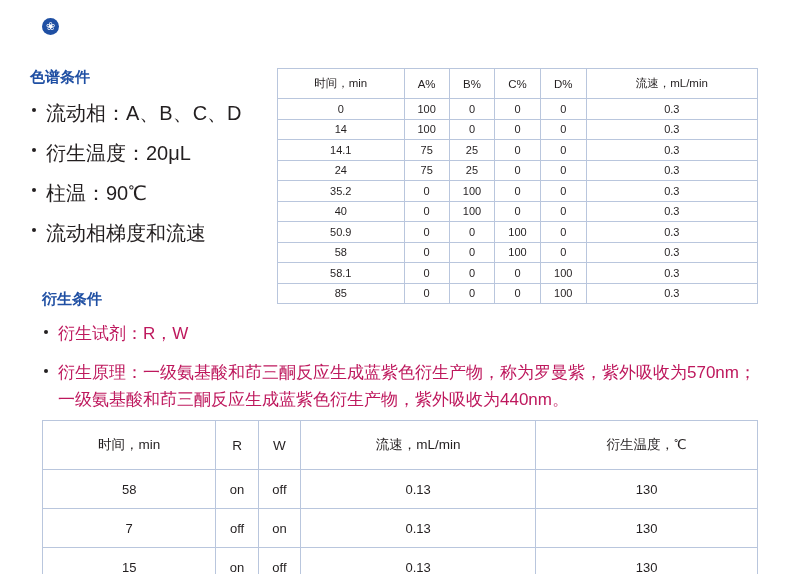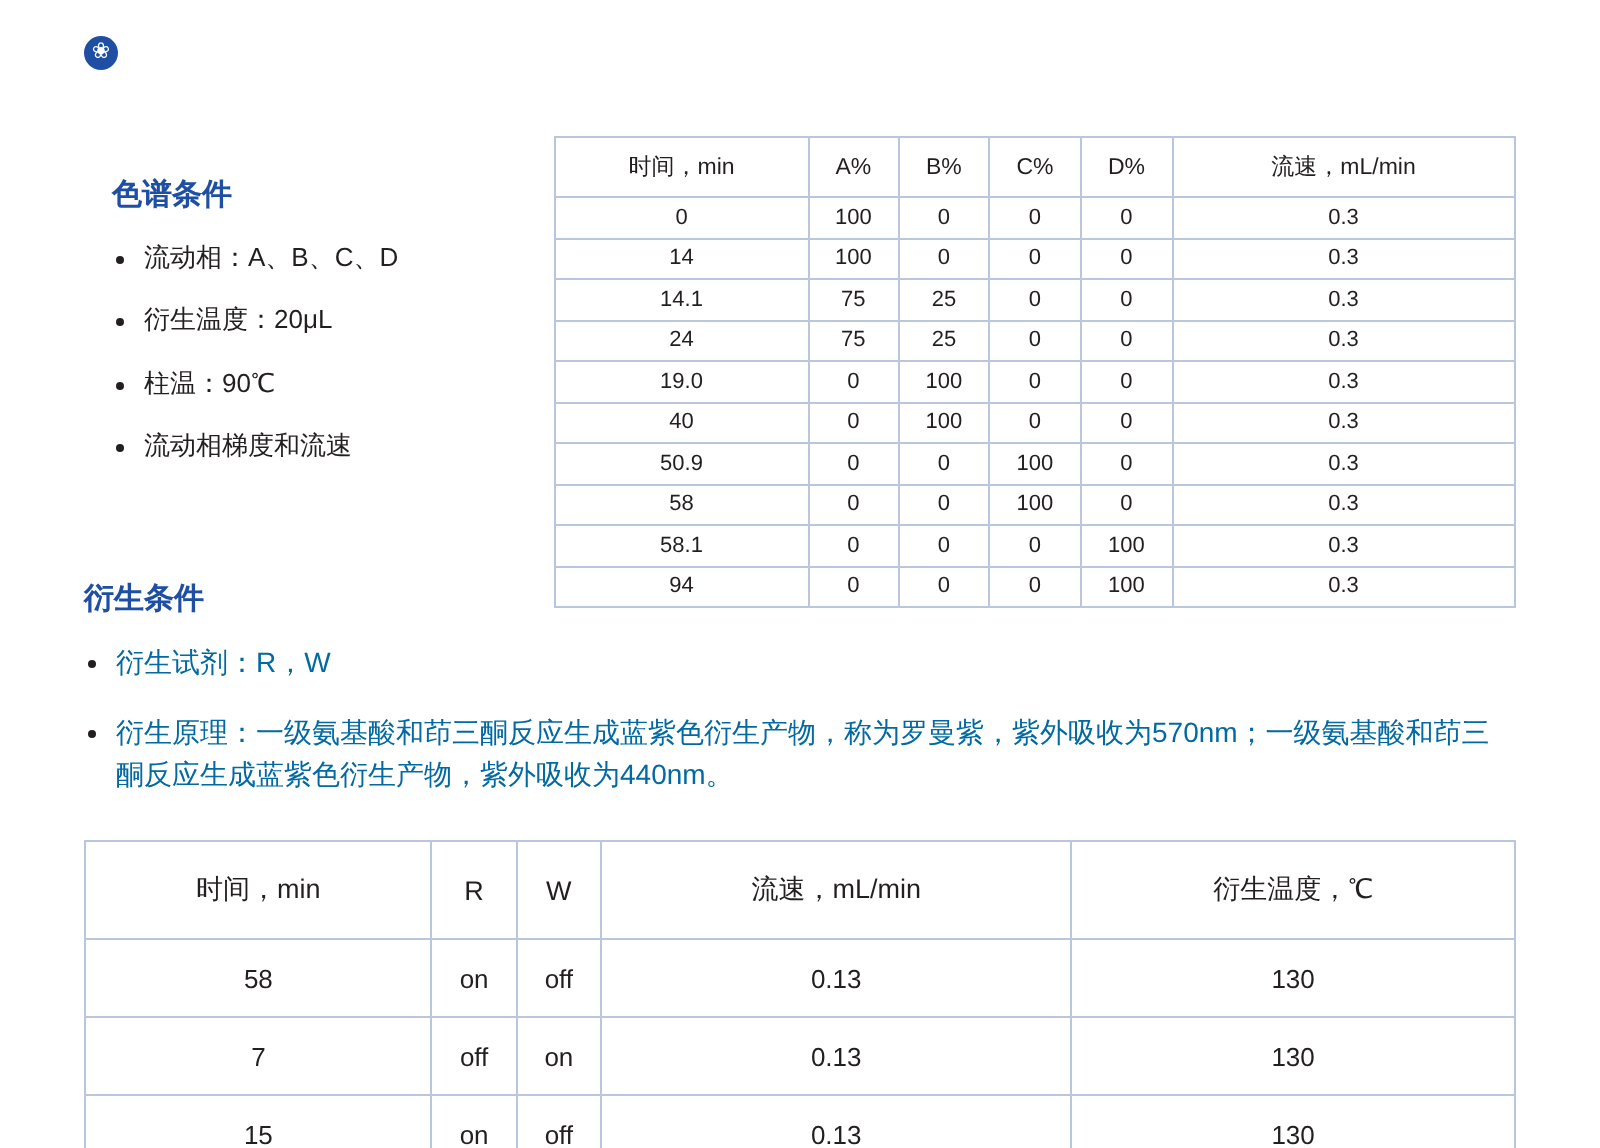--- a/index.html
+++ b/index.html
@@ -50,35 +50,34 @@
   
   .section-heading {
     font-size: 15px;
     font-weight: bold;
     color: #1f4fa3;
   }
 
   
   .left-col {
     position: absolute;
-    left: 56px;
+    left: 30px;
     top: 68px;
     width: 250px;
-    margin-top: 20px;
   }
   .bullet-list {
     margin: 14px 0 0 0;
     padding: 0;
     list-style: none;
   }
   .bullet-list li {
     position: relative;
     padding-left: 16px;
     margin-bottom: 15px;
-    font-size: 13px;
+    font-size: 20px;
     color: #231f20;
     line-height: 1.25;
   }
   .bullet-list li::before {
     content: "";
     position: absolute;
     left: 2px;
     top: 7px;
     width: 4px;
     height: 4px;
@@ -95,23 +94,23 @@
   }
   .deriv-list {
     margin: 12px 0 0 0;
     padding: 0;
     list-style: none;
   }
   .deriv-list li {
     position: relative;
     padding-left: 16px;
     margin-bottom: 13px;
-    font-size: 14px;
+    font-size: 17px;
     line-height: 1.55;
-    color: #0369a1;
+    color: #be185d;
   }
   .deriv-list li::before {
     content: "";
     position: absolute;
     left: 2px;
     top: 9px;
     width: 4px;
     height: 4px;
     border-radius: 50%;
     background: #231f20;
@@ -231,21 +230,21 @@
         </tr>
         <tr>
           <td>24</td>
           <td>75</td>
           <td>25</td>
           <td>0</td>
           <td>0</td>
           <td>0.3</td>
         </tr>
         <tr>
-          <td>19.0</td>
+          <td>35.2</td>
           <td>0</td>
           <td>100</td>
           <td>0</td>
           <td>0</td>
           <td>0.3</td>
         </tr>
         <tr>
           <td>40</td>
           <td>0</td>
           <td>100</td>
@@ -271,21 +270,21 @@
         </tr>
         <tr>
           <td>58.1</td>
           <td>0</td>
           <td>0</td>
           <td>0</td>
           <td>100</td>
           <td>0.3</td>
         </tr>
         <tr>
-          <td>94</td>
+          <td>85</td>
           <td>0</td>
           <td>0</td>
           <td>0</td>
           <td>100</td>
           <td>0.3</td>
         </tr>
       </tbody>
     </table>
   </div>
 

